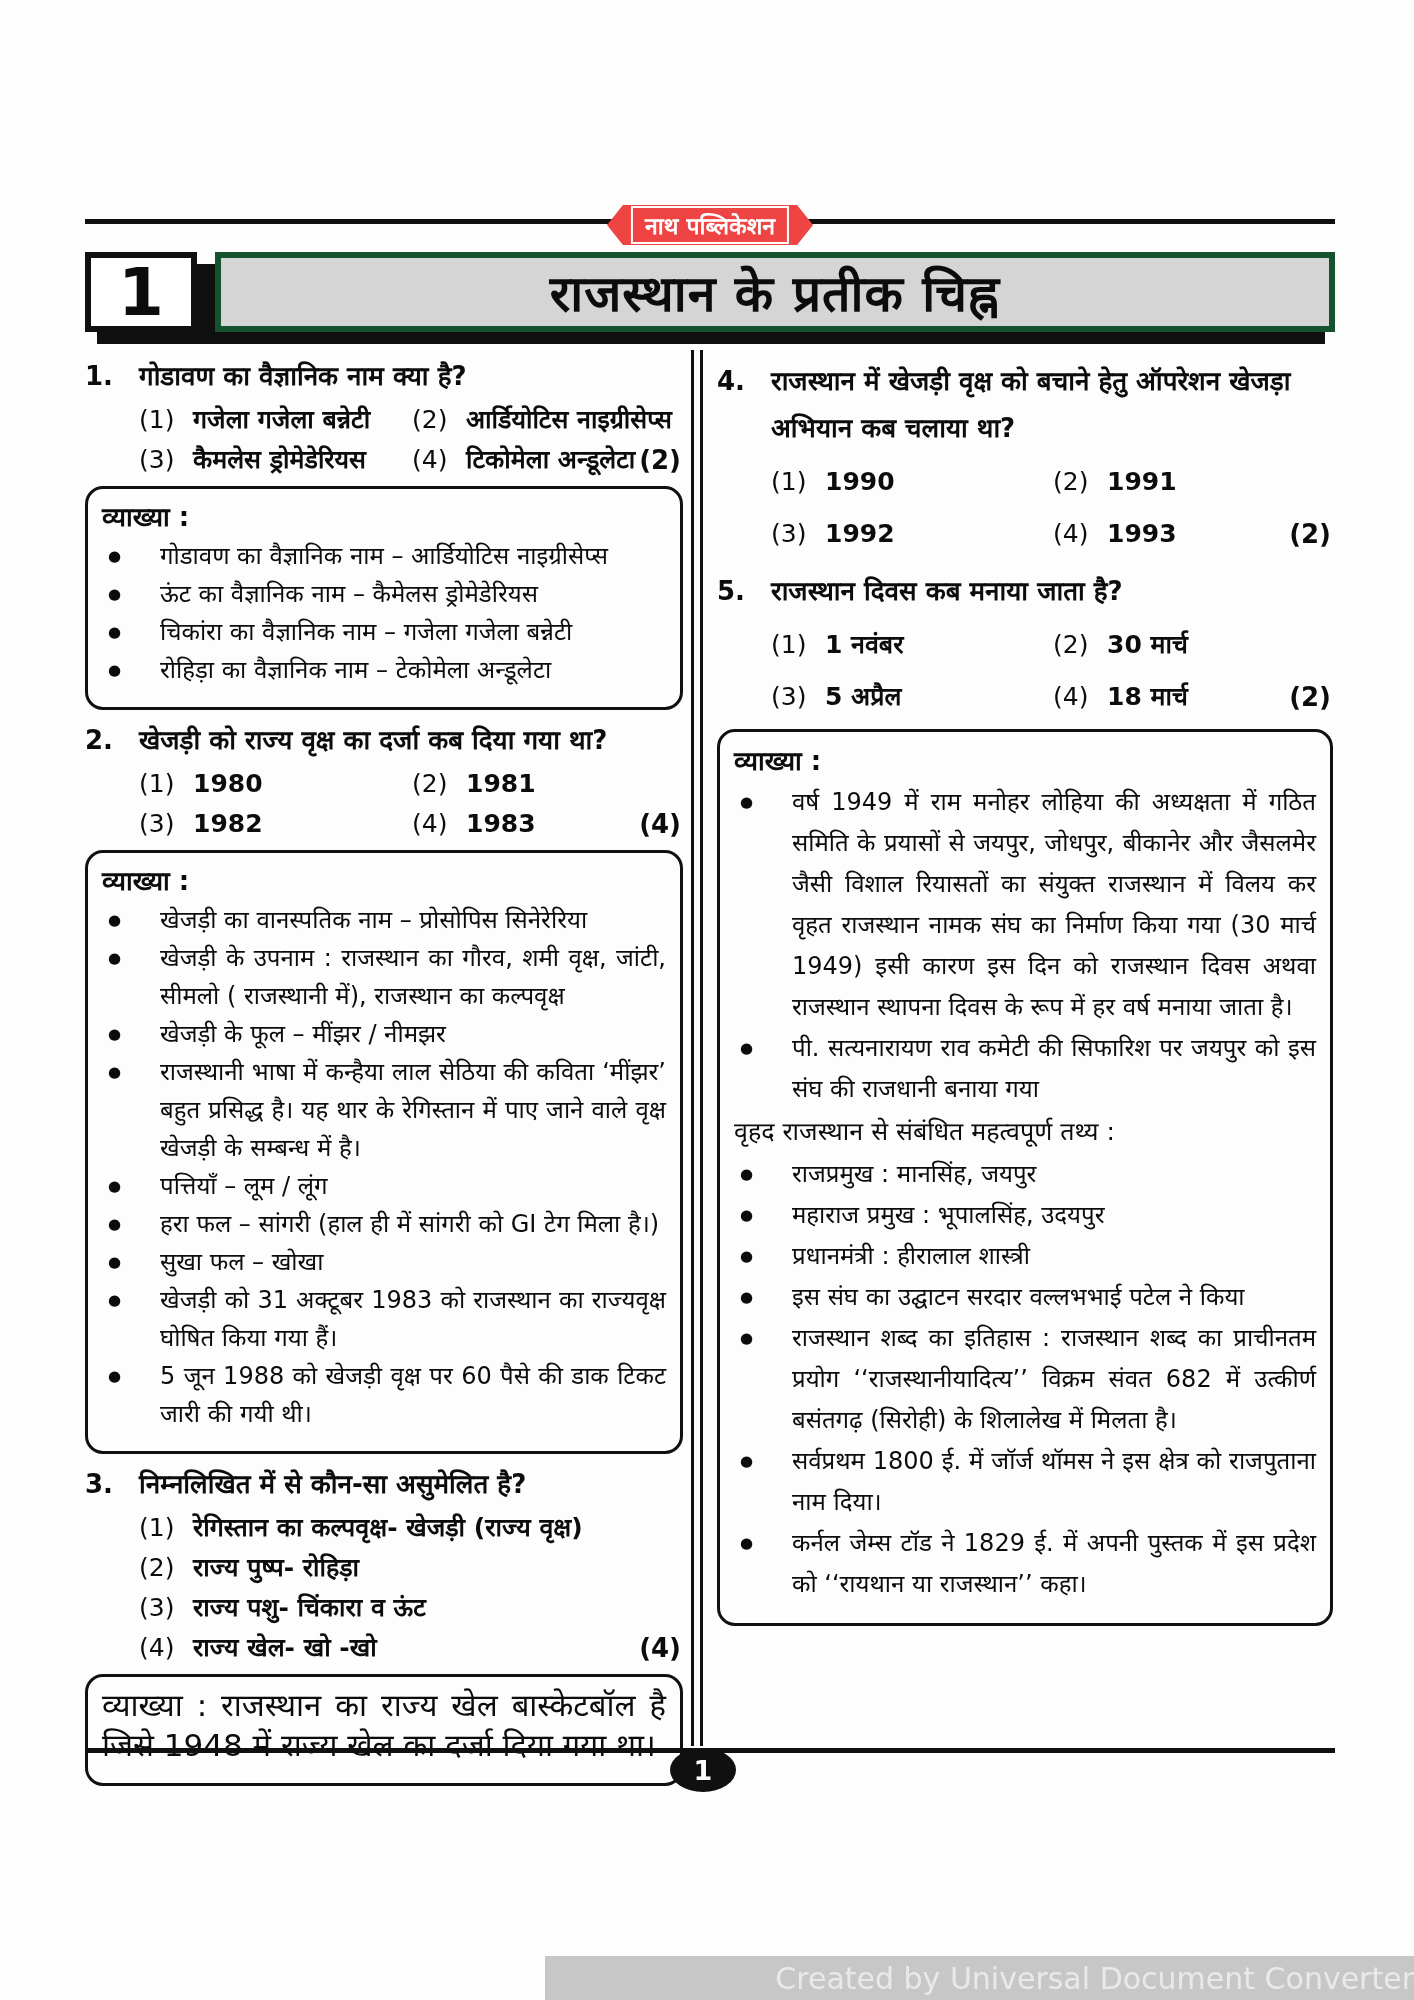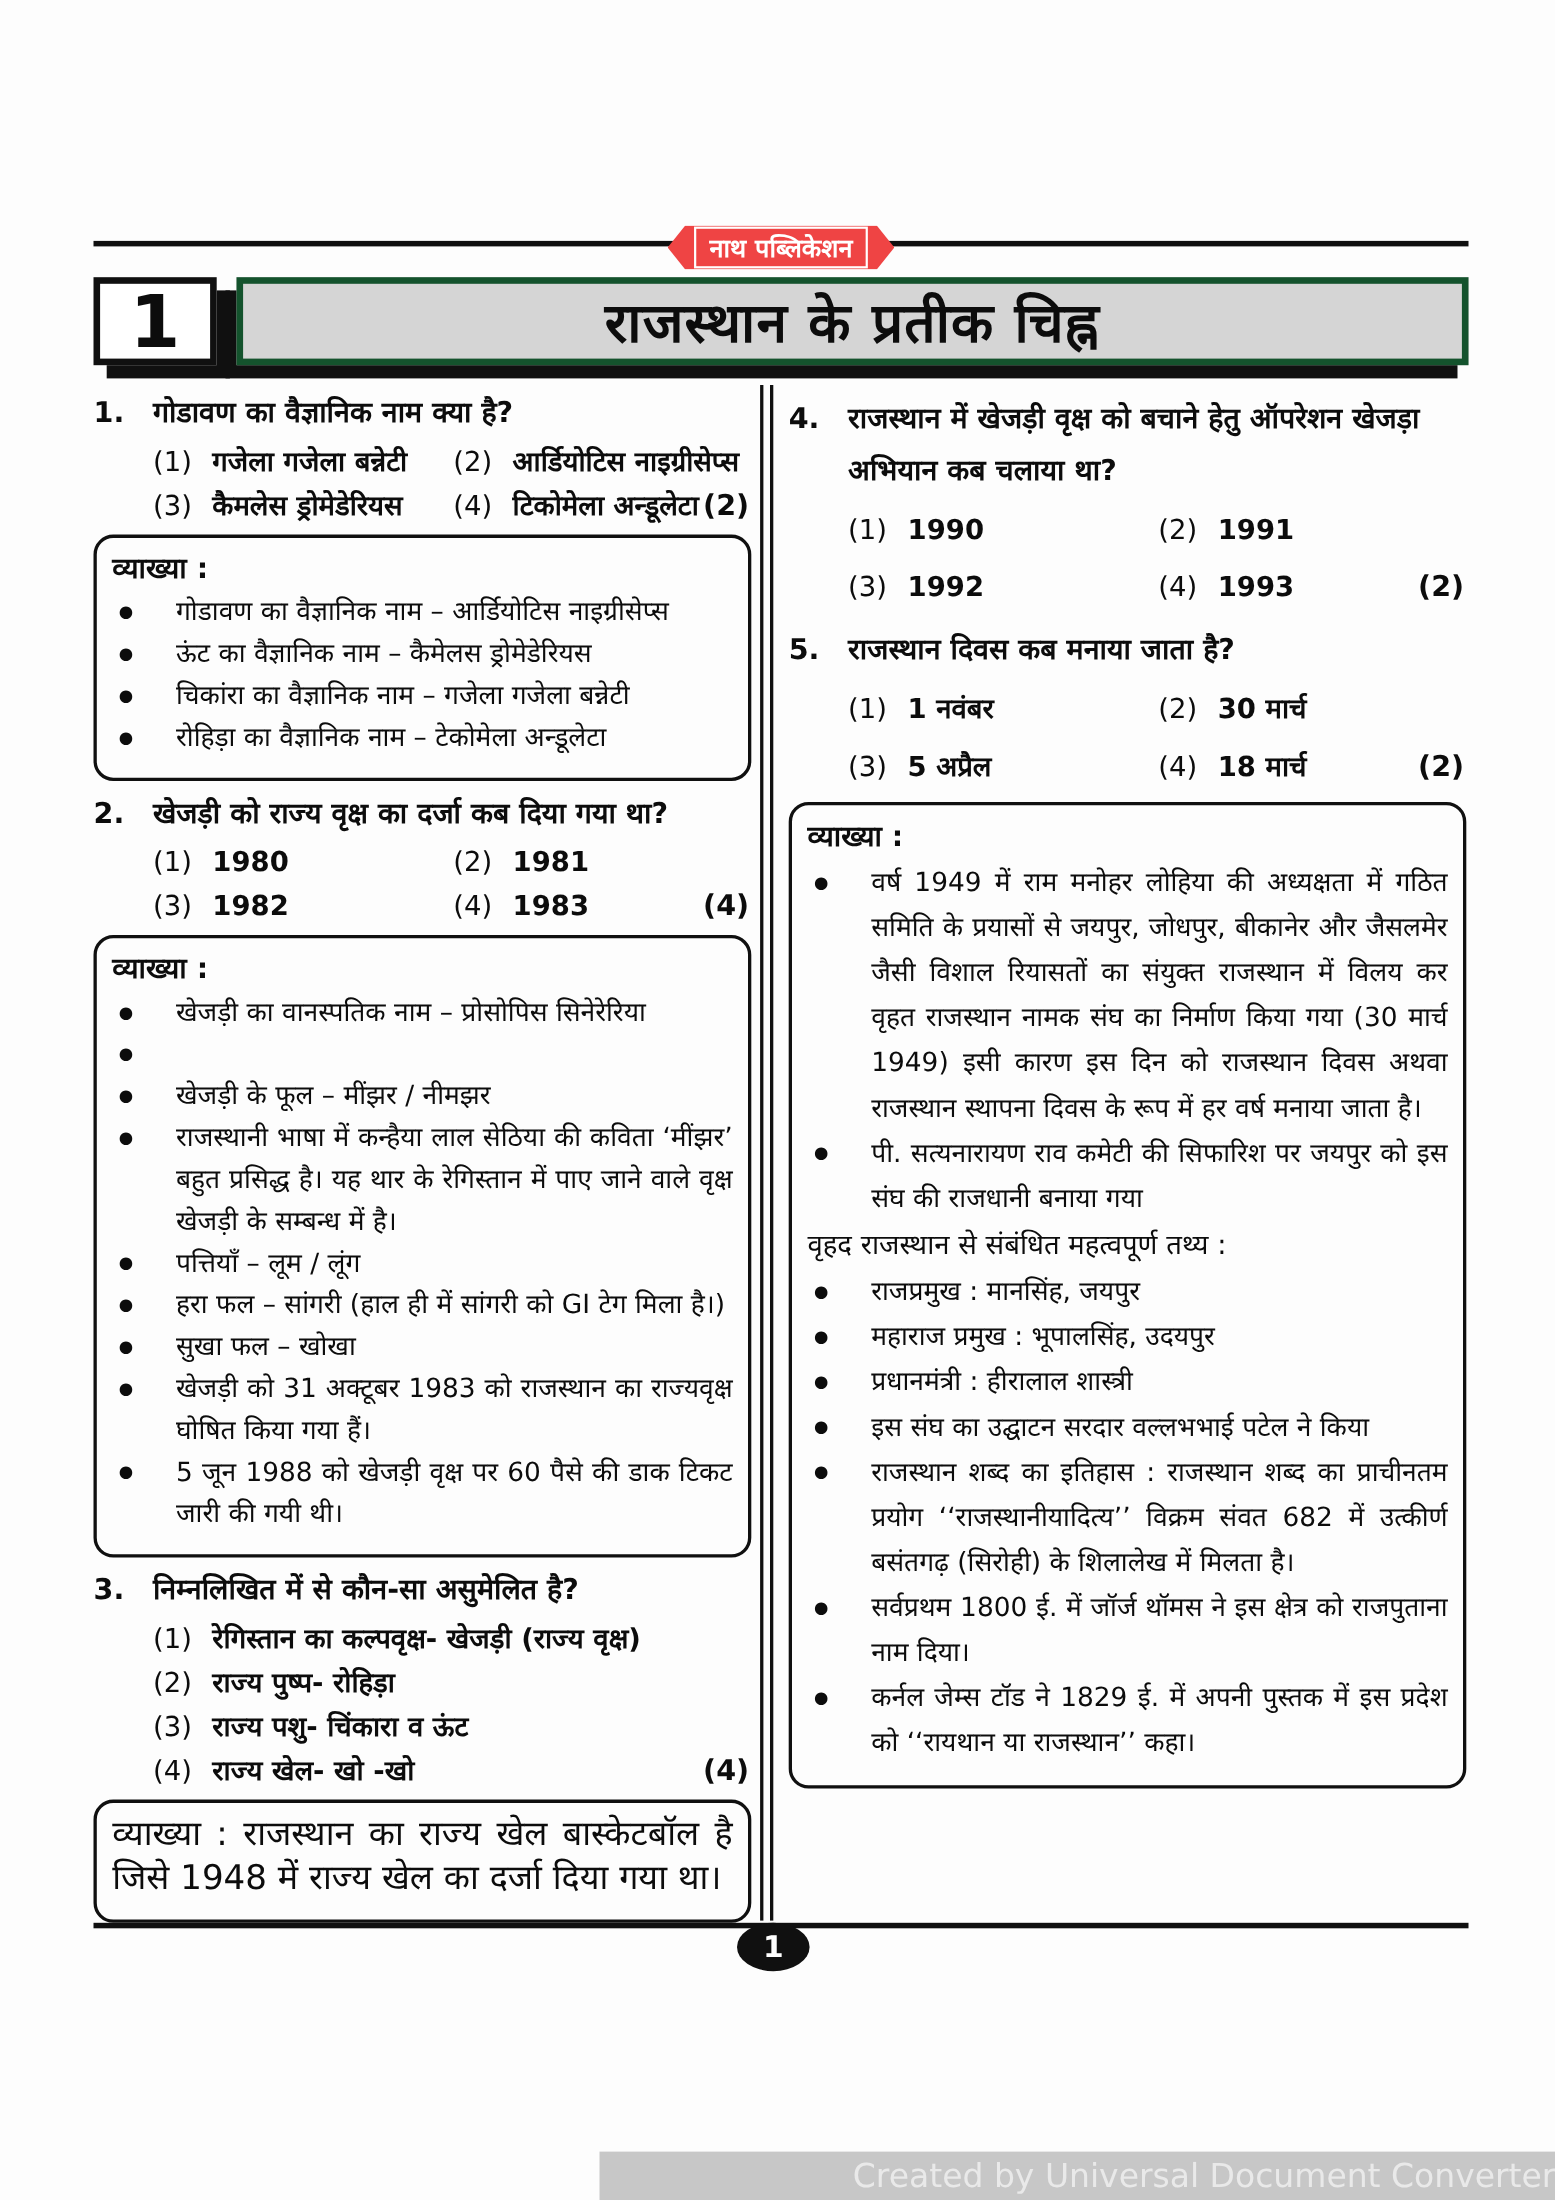--- a/index.html
+++ b/index.html
@@ -156,20 +156,21 @@
             <span class="answer">(4)</span>
           </div>
           <div class="exbox">
             <div class="exhead">व्याख्या :</div>
             <div class="bullet">
               <span class="dot">●</span>
               <div class="btext"><span>खेजड़ी  का वानस्पतिक नाम – प्रोसोपिस सिनेरेरिया</span></div>
             </div>
             <div class="bullet">
               <span class="dot">●</span>
+              <div class="btext"><span>खेजड़ी के उपनाम :  राजस्थान का गौरव, शमी वृक्ष, जांटी, सीमलो ( राजस्थानी में), राजस्थान का कल्पवृक्ष</span></div>
             </div>
             <div class="bullet">
               <span class="dot">●</span>
               <div class="btext"><span>खेजड़ी के फूल  – मींझर / नीमझर</span></div>
             </div>
             <div class="bullet">
               <span class="dot">●</span>
               <div class="btext"><span>राजस्थानी भाषा में कन्हैया लाल सेठिया की कविता ‘मींझर’ बहुत प्रसिद्ध है। यह थार के रेगिस्तान में पाए जाने वाले वृक्ष खेजड़ी के सम्बन्ध में है।</span></div>
             </div>
             <div class="bullet">

